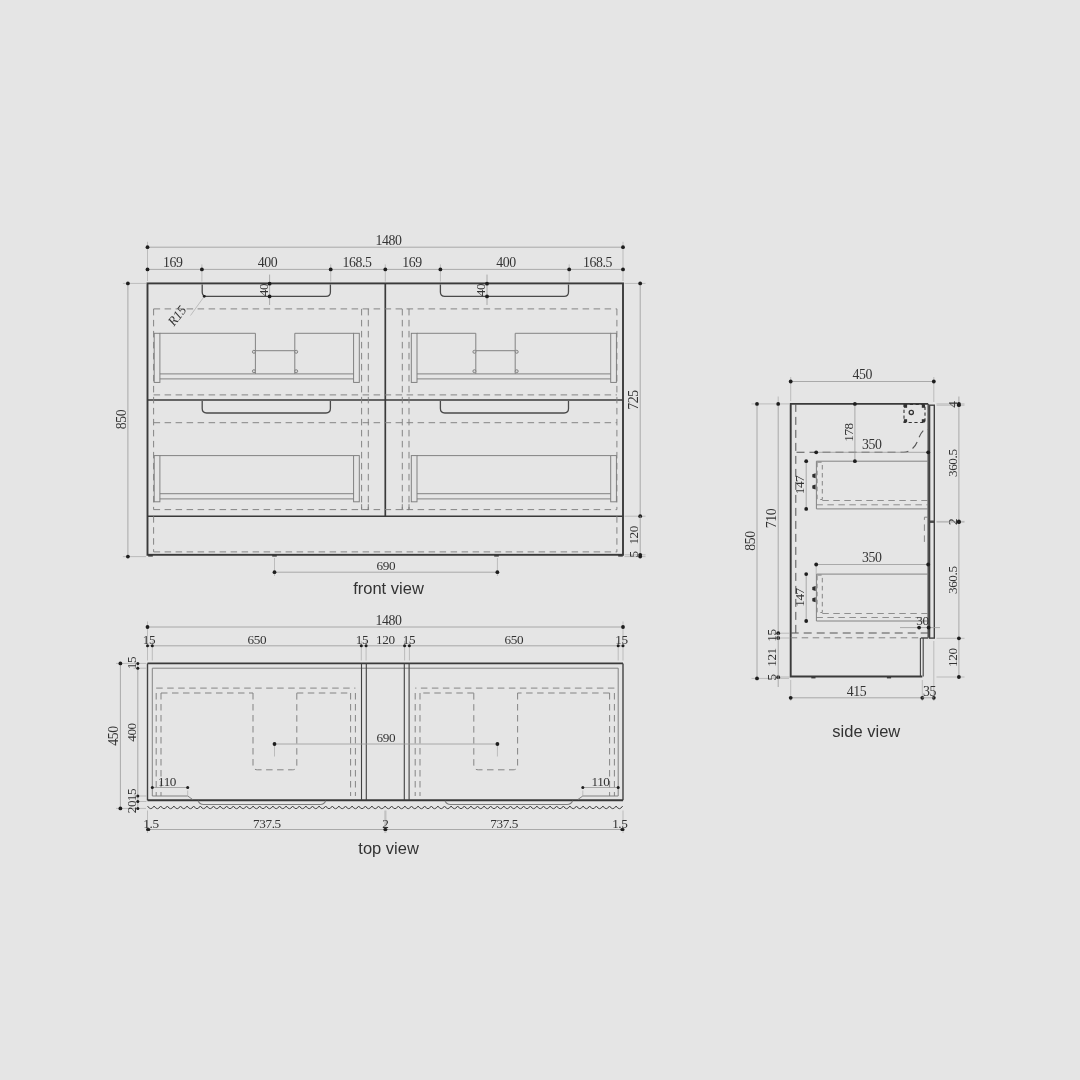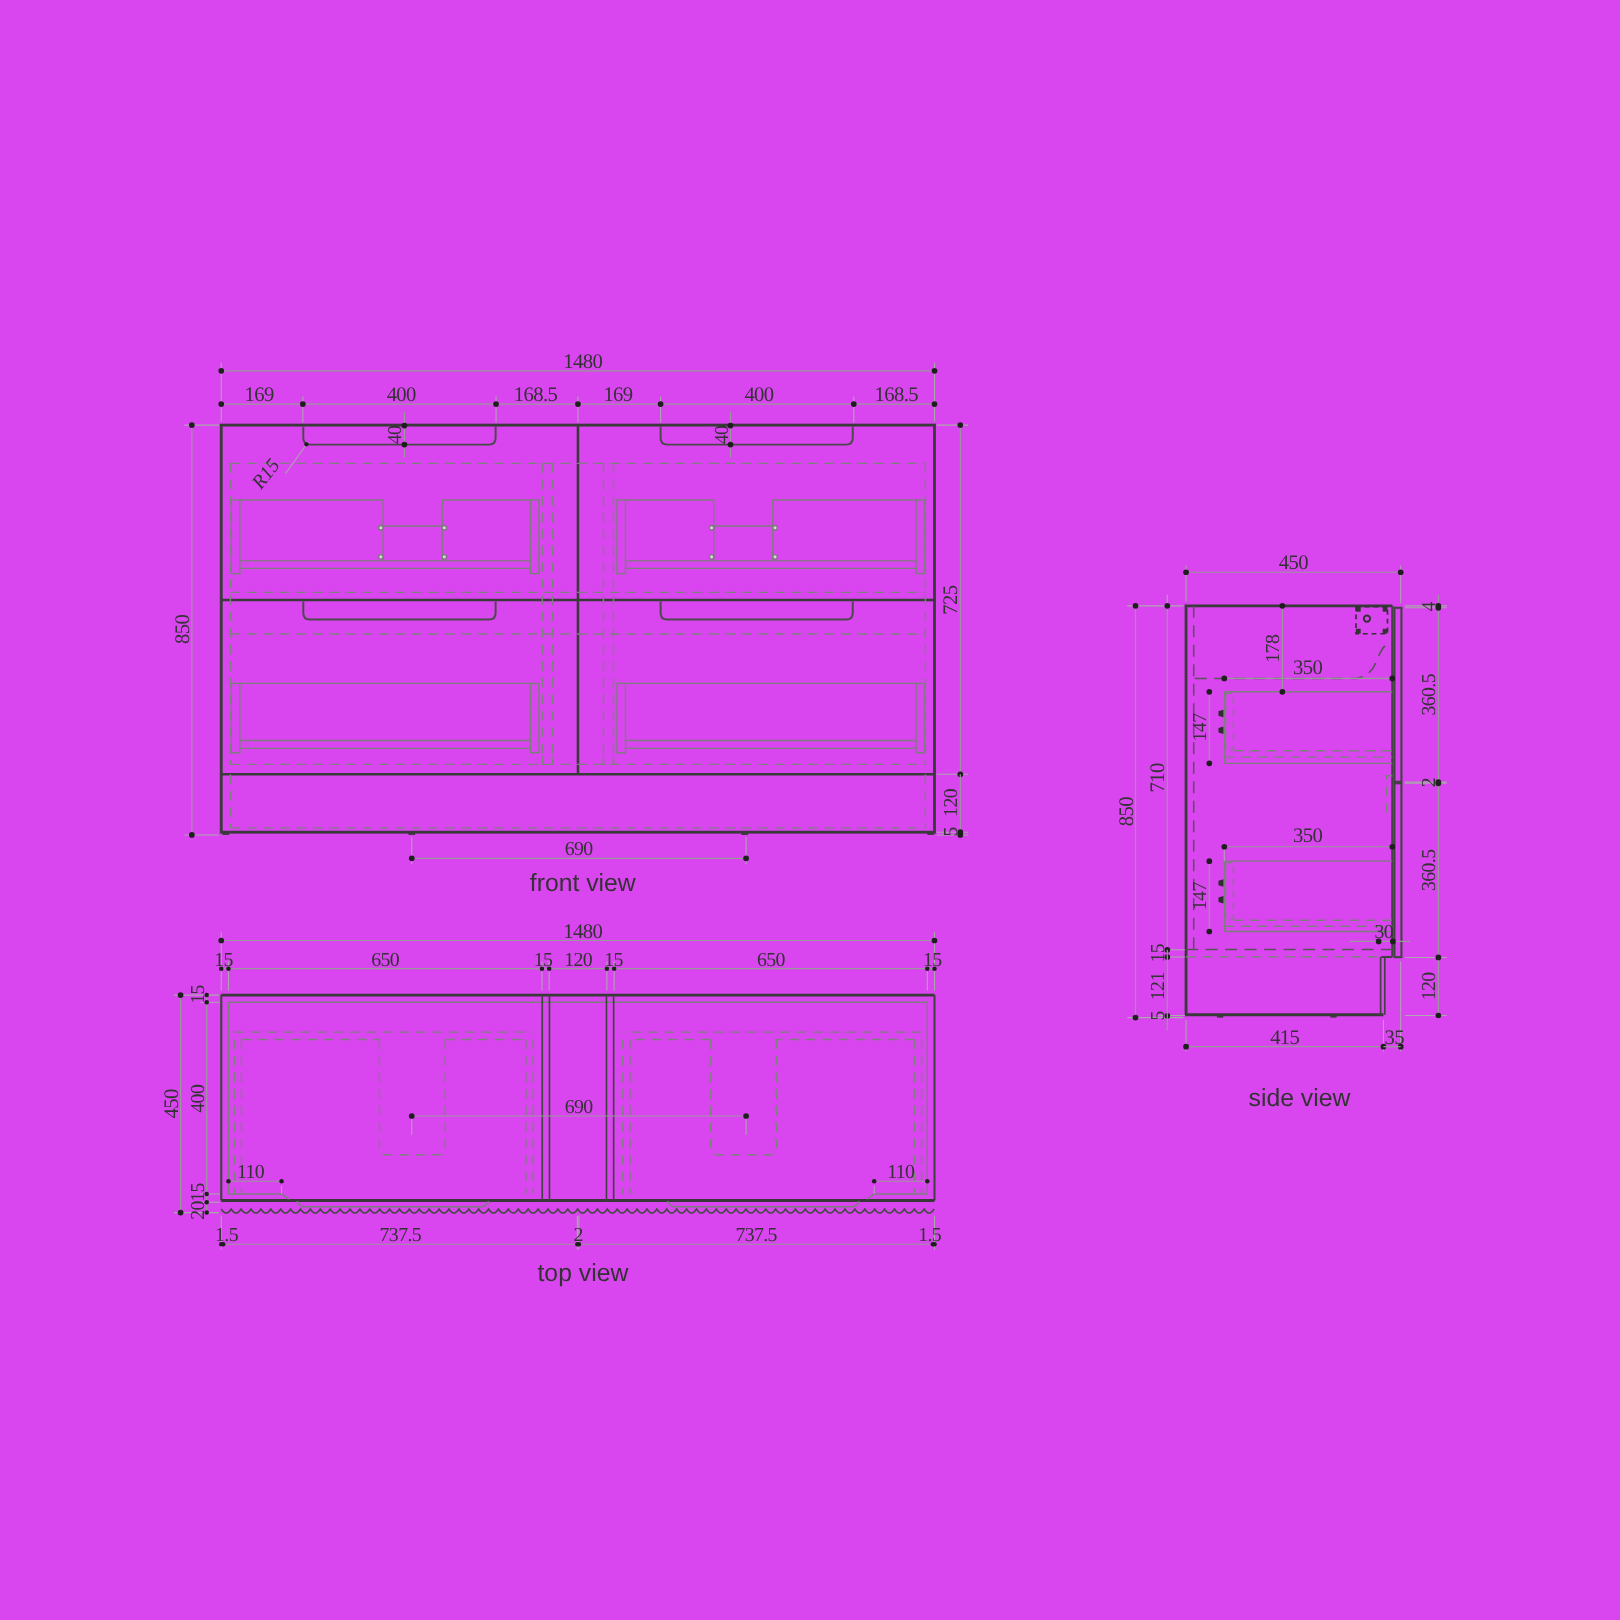--- a/index.html
+++ b/index.html
@@ -1,16 +1,16 @@
 <!DOCTYPE html>
 <html><head>
 <meta charset="utf-8">
 <style>
   html,body { margin:0; padding:0; background:#ffffff; }
-  .page { width:1080px; height:1080px; position:relative; background:#d946ef; overflow:hidden; }
+  .page { width:1080px; height:1080px; position:relative; background:#e5e5e5; overflow:hidden; }
   svg { display:block; }
 </style>
 </head>
 <body>
 
 <div class="page">
 <svg width="1080" height="1080" viewBox="0 0 1080 1080">
 
 <rect x="147.5" y="283.4" width="475.5" height="271.4" stroke="#3a3a3a" stroke-width="1.9" fill="none"></rect>
 

